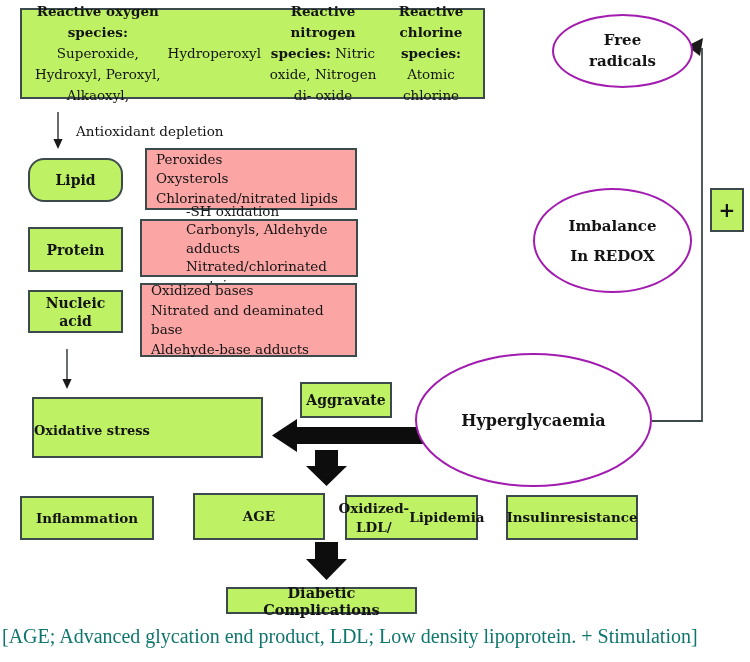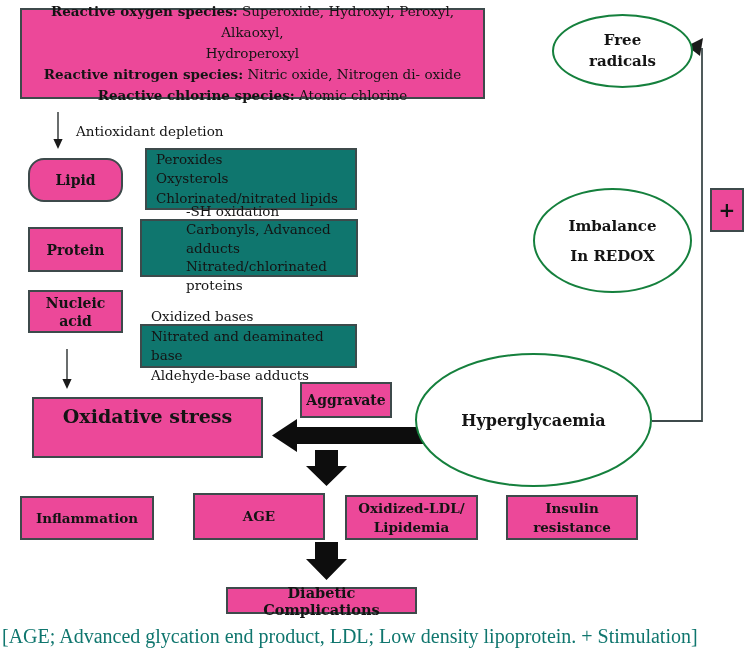--- a/index.html
+++ b/index.html
@@ -1,46 +1,46 @@
 <!DOCTYPE html>
 <html><head>
 <meta charset="utf-8">
 <style>
   html,body{margin:0;padding:0;background:#ffffff;}
   .canvas{
     position:relative;width:750px;height:662px;background:#ffffff;
     font-family:"DejaVu Serif", serif;color:#141414;overflow:hidden;
   }
   .box{
-    position:absolute;border:2px solid #3d4a4b;background:#ec4899;
-    display:flex;flex-direction:column;align-items:center;justify-content:center;
+    position:absolute;border:2px solid #3d4a4b;background:#bef264;
+    display:flex;flex-direction:row;align-items:center;justify-content:center;
     text-align:center;box-sizing:border-box;
   }
   .detailbox{
-    position:absolute;border:2px solid #3d4a4b;background:#0f766e;
+    position:absolute;border:2px solid #3d4a4b;background:#fca5a5;
     display:flex;flex-direction:column;justify-content:center;
     text-align:left;box-sizing:border-box;padding:2px 6px 2px 9px;
     font-size:13.5px;line-height:19.5px;
   }
   .ellipse{
-    position:absolute;border:2px solid #15803d;background:#ffffff;border-radius:50%;
+    position:absolute;border:2px solid #a21caf;background:#ffffff;border-radius:50%;
     display:flex;flex-direction:column;align-items:center;justify-content:center;
     text-align:center;box-sizing:border-box;font-weight:bold;
   }
   .bold{font-weight:bold;}
   .top-box{left:20px;top:8px;width:465px;height:91px;font-size:13.5px;line-height:21px;padding:2px 6px;}
   .antiox-label{position:absolute;left:76px;top:123px;font-size:13.5px;}
   .target-box{width:95px;font-weight:bold;font-size:14px;line-height:18px;}
   .lipid-target{left:28px;top:158px;height:44px;border-radius:16px;}
   .lipid-details{left:145px;top:148px;width:212px;height:62px;}
   .protein-target{left:28px;top:227px;height:45px;}
   .protein-details{left:140px;top:219px;width:218px;height:58px;font-size:13.5px;line-height:18.5px;padding-left:44px;}
   .nucleic-target{left:28px;top:290px;height:43px;padding:0 10px;}
-  .nucleic-details{left:140px;top:283px;width:217px;height:44px;margin-top:41px;}
-  .oxstress{left:32px;top:397px;width:231px;height:61px;justify-content:flex-start;padding-top:6px;font-weight:bold;font-size:19px;}
+  .nucleic-details{left:140px;top:283px;width:217px;height:74px;}
+  .oxstress{left:32px;top:397px;width:231px;height:61px;justify-content:flex-start;padding-top:6px;font-weight:bold;font-size:13px;}
   .aggravate{left:300px;top:382px;width:92px;height:36px;font-weight:bold;font-size:14px;}
   .hyper{left:415px;top:353px;width:237px;height:134px;font-size:16px;}
   .free{left:552px;top:14px;width:141px;height:74px;font-size:15px;line-height:21px;}
   .imbalance{left:533px;top:188px;width:159px;height:105px;font-size:15px;line-height:30px;}
   .plus-box{left:710px;top:188px;width:34px;height:44px;font-weight:bold;font-size:20px;}
   .outcome{font-weight:bold;font-size:13.5px;line-height:19px;}
   .inflammation{left:20px;top:496px;width:134px;height:44px;}
   .age{left:193px;top:493px;width:132px;height:47px;}
   .oxldl{left:345px;top:495px;width:133px;height:45px;}
   .insulin{left:506px;top:495px;width:132px;height:45px;}
@@ -92,21 +92,21 @@
   <div class="box target-box lipid-target">Lipid</div>
   <div class="detailbox lipid-details">
     <div>Peroxides</div>
     <div>Oxysterols</div>
     <div>Chlorinated/nitrated lipids</div>
   </div>
 
   <div class="box target-box protein-target">Protein</div>
   <div class="detailbox protein-details">
     <div>-SH oxidation</div>
-    <div>Carbonyls, Advanced adducts</div>
+    <div>Carbonyls, Aldehyde adducts</div>
     <div>Nitrated/chlorinated proteins</div>
   </div>
 
   <div class="box target-box nucleic-target">Nucleic acid</div>
   <div class="detailbox nucleic-details">
     <div>Oxidized bases</div>
     <div>Nitrated and deaminated base</div>
     <div>Aldehyde-base adducts</div>
   </div>
 

